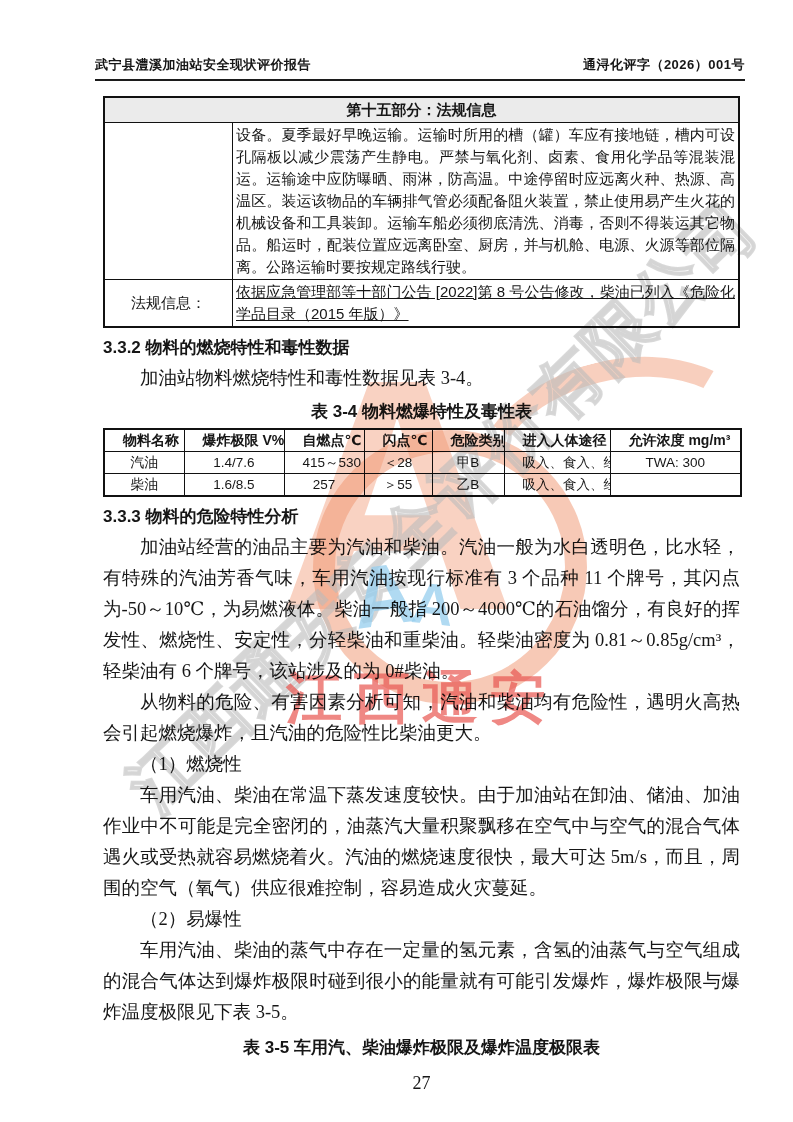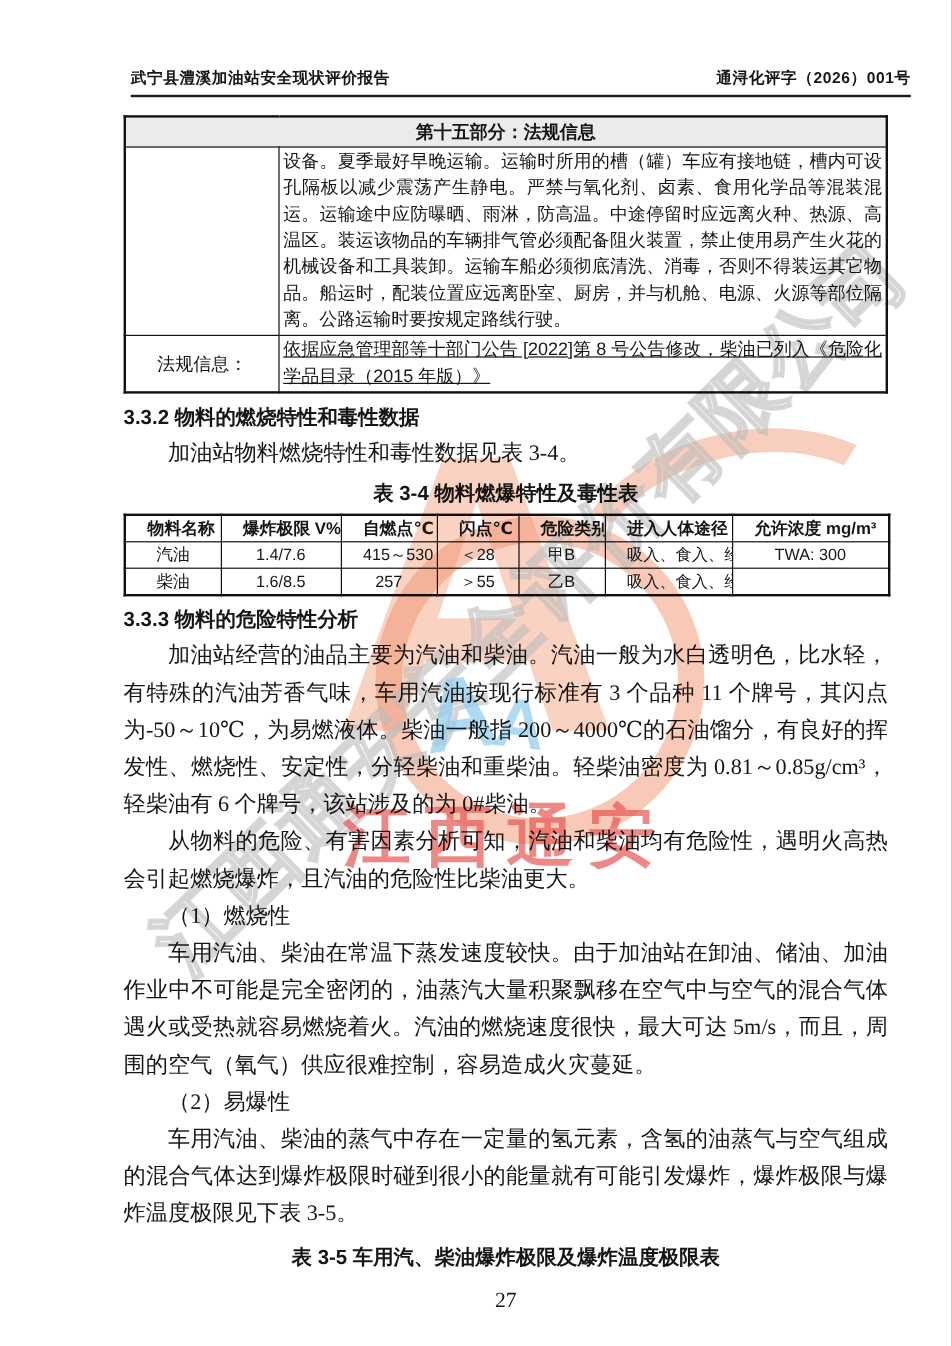--- a/index.html
+++ b/index.html
@@ -3,21 +3,21 @@
 <meta charset="utf-8">
 <style>
   html,body{margin:0;padding:0;background:#9a9a9a;}
   .page{
     position:relative;width:793px;height:1122px;background:#ffffff;
     margin:0 auto;overflow:hidden;
     font-family:"Liberation Serif","DejaVu Serif",serif;color:#161616;
   }
   
   .header{
-    position:absolute;left:109px;top:56px;width:650px;
+    position:absolute;left:95px;top:56px;width:650px;
     display:flex;justify-content:space-between;align-items:flex-end;
     border-bottom:2px solid #1c1c1c;padding-bottom:5px;
     font-family:"Liberation Sans","DejaVu Sans",sans-serif;
     font-size:13px;font-weight:bold;letter-spacing:.5px;
   }
   
   .content{position:absolute;left:103px;top:96px;width:637px;}
   
   table{border-collapse:collapse;}
   .msds{width:637px;border:2px solid #111;

